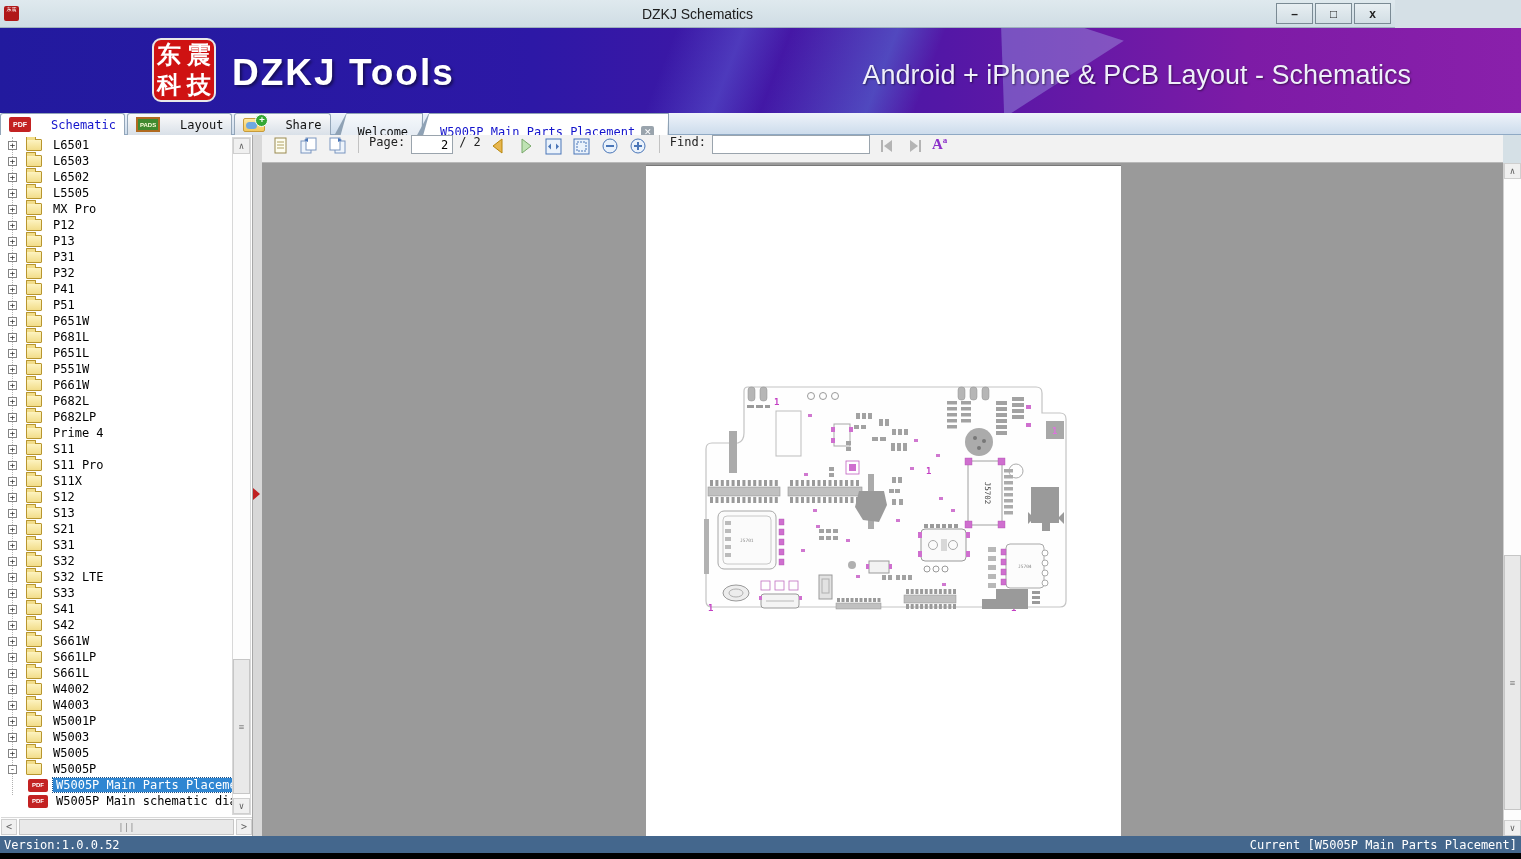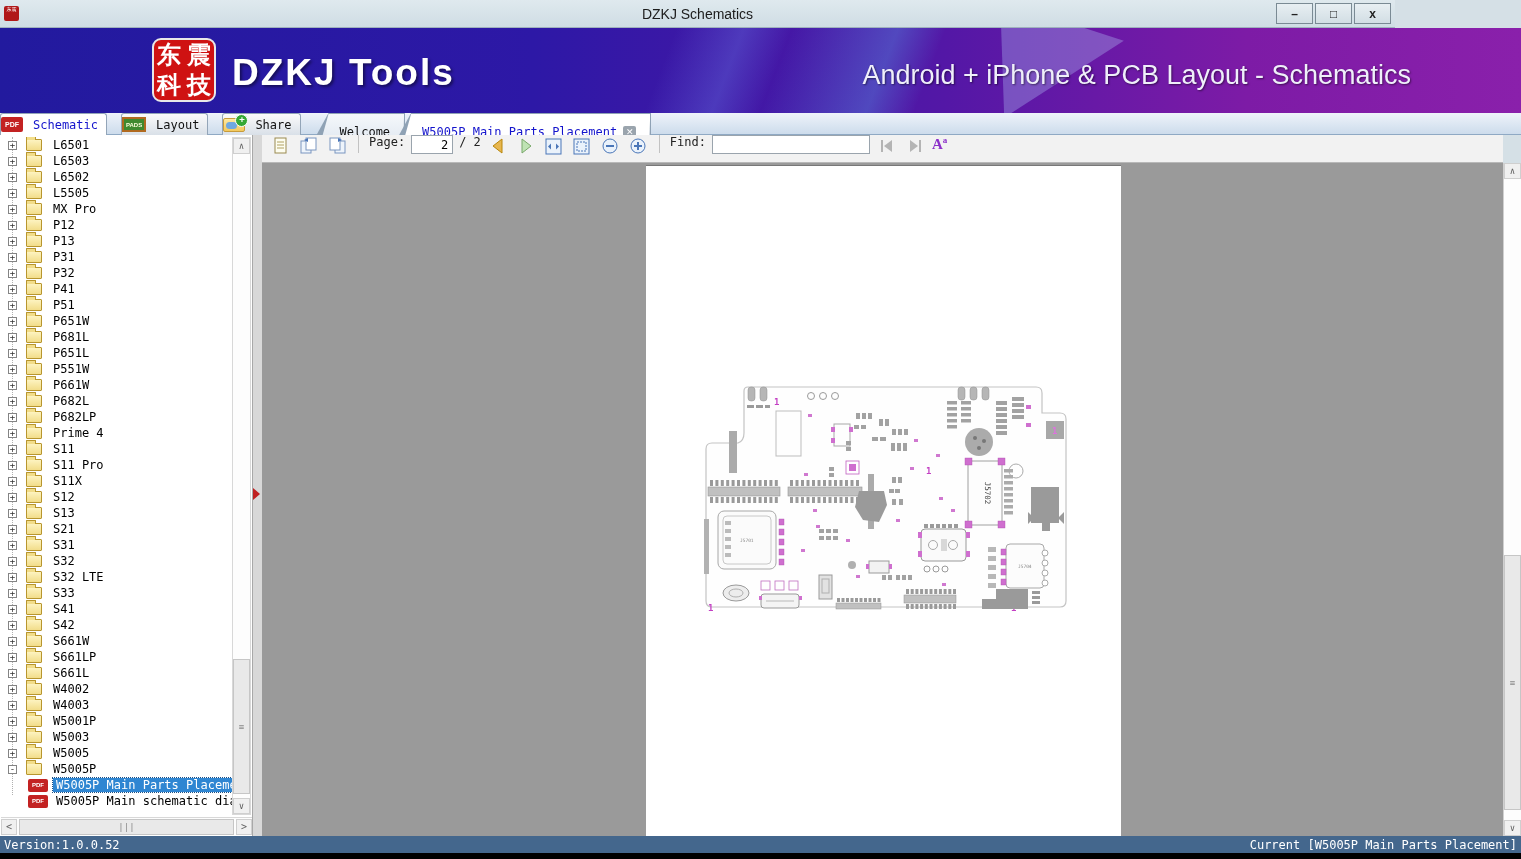--- a/index.html
+++ b/index.html
@@ -35,21 +35,21 @@
             font-family:"DejaVu Sans",sans-serif; line-height:1; z-index:2; }
   .brand-name { position:absolute; left:232px; top:24px; color:#fff; font-family:"Liberation Sans",sans-serif;
             font-weight:bold; font-size:37px; letter-spacing:2px; z-index:2;
             text-shadow:2px 2px 3px rgba(0,0,0,.45); }
   .tagline { position:absolute; right:110px; top:32px; color:#efeffa; font-family:"Liberation Sans",sans-serif;
             font-size:27px; z-index:2; text-shadow:1px 1px 2px rgba(0,0,0,.5); }
 
   
   .tabrow { position:absolute; left:0; top:113px; width:1521px; height:22px;
             background:linear-gradient(#eef3fa,#cddcec); border-bottom:1px solid #8fa9c4; display:flex; }
-  .mtab { height:22px; margin-right:14px; padding:0 8px 0 0; display:flex; align-items:center; gap:10px;
+  .mtab { height:22px; margin-right:2px; padding:0 8px 0 8px; display:flex; align-items:center; gap:20px;
           border:1px solid #93a5b8; border-bottom:none; border-radius:3px 3px 0 0;
           background:linear-gradient(#fbfbfb,#d9e0e8); font-size:12px; color:#111; }
   .mtab.active { background:#fff; color:#1414cc; }
   .icon-pdf { width:22px; height:15px; background:#c32222; border-radius:2px; color:#fff; font-size:7px;
           font-weight:bold; display:flex; align-items:center; justify-content:center;
           font-family:"Liberation Sans",sans-serif; }
   .icon-pads { width:24px; height:15px; background:#3f8a2f; border:2px solid #b06a20; color:#ffd; font-size:6px;
           font-weight:bold; display:flex; align-items:center; justify-content:center;
           font-family:"Liberation Sans",sans-serif; }
   .icon-share { position:relative; width:22px; height:14px; background:linear-gradient(#ffe9a0,#f3c95e);

